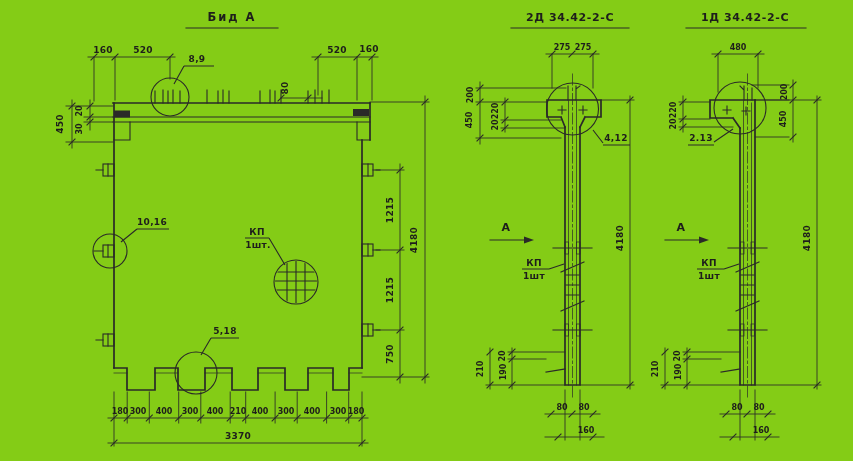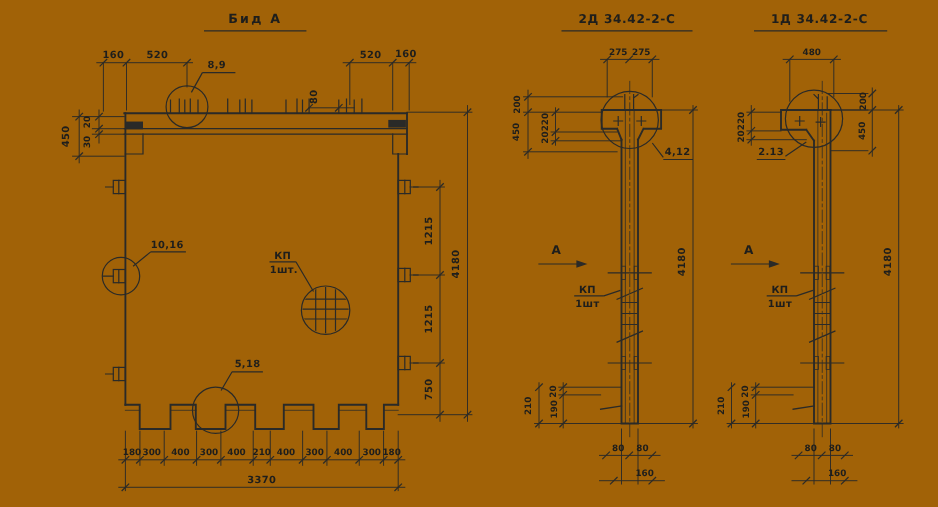--- a/index.html
+++ b/index.html
@@ -1,16 +1,16 @@
 <!DOCTYPE html>
 <html><head>
 <meta charset="utf-8">
 <style>
   html,body{margin:0;padding:0;background:#e8e8e4;}
-  .sheet{position:relative;width:853px;height:461px;background:#a16207;overflow:hidden;
+  .sheet{position:relative;width:853px;height:461px;background:#84cc16;overflow:hidden;
          font-family:"DejaVu Sans",sans-serif;}
   svg{position:absolute;left:0;top:0;}
   .ln{stroke:#2a2a28;fill:none;stroke-width:1.1;stroke-linecap:square;}
   .thick{stroke-width:1.7;}
   .thin{stroke-width:0.7;}
   .dim{stroke-width:0.85;}
   .cl{stroke-width:0.7;stroke-dasharray:11 3 2.5 3;}
   .tk{stroke:#2a2a28;stroke-width:1.1;}
   .pad{fill:#2a2a28;stroke:none;}
   .arr{fill:#2a2a28;stroke:none;}

